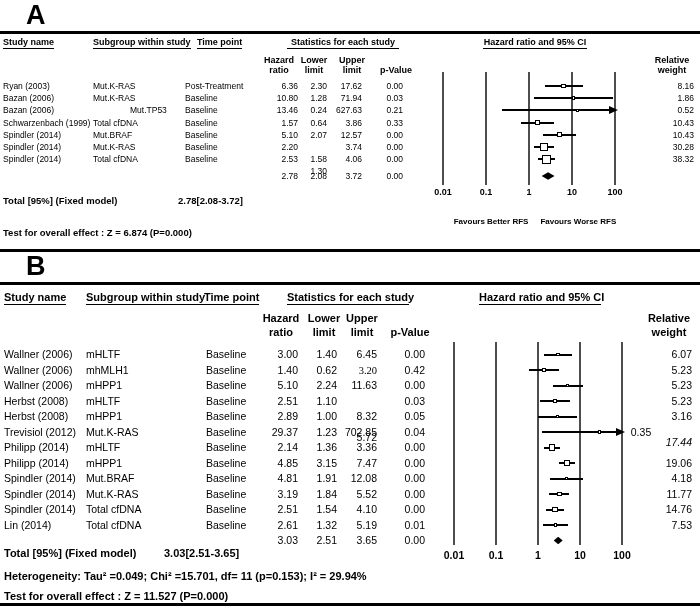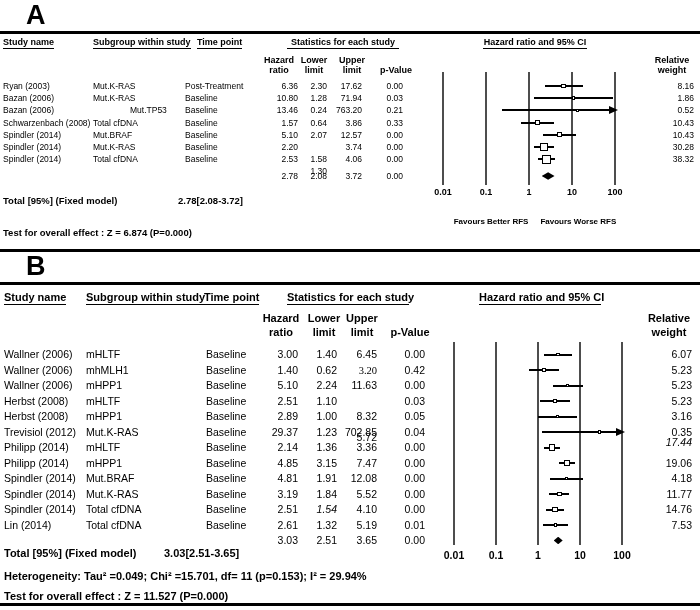--- a/index.html
+++ b/index.html
@@ -129,27 +129,27 @@
     <div class="abs txA num" style="left: 310px; top: 92.2px; width: 52px;">71.94</div>
     <div class="abs txA num" style="left: 351px; top: 92.2px; width: 52px;">0.03</div>
     <div class="abs txA num" style="left: 642px; top: 92.2px; width: 52px;">1.86</div>
     <div class="abs" style="left: 533.61px; top: 97.2px; width: 79.7311px; height: 2px; background: rgb(0, 0, 0); z-index: 2;"></div>
     <div class="abs" style="left: 571.687px; top: 96.45px; width: 3.5px; height: 3.5px; background: rgb(255, 255, 255); border: 1.3px solid rgb(0, 0, 0); z-index: 3;"></div>
     <div class="abs txA" style="left: 3px; top: 104.4px;">Bazan (2006)</div>
     <div class="abs txA" style="left: 93px; top: 104.4px; padding-left: 37px;">Mut.TP53</div>
     <div class="abs txA" style="left: 185px; top: 104.4px;">Baseline</div>
     <div class="abs txA num" style="left: 246px; top: 104.4px; width: 52px;">13.46</div>
     <div class="abs txA num" style="left: 275px; top: 104.4px; width: 52px;">0.24</div>
-    <div class="abs txA num" style="left: 310px; top: 104.4px; width: 52px;">763.20</div>
+    <div class="abs txA num" style="left: 310px; top: 104.4px; width: 52px;">627.63</div>
     <div class="abs txA num" style="left: 351px; top: 104.4px; width: 52px;">0.21</div>
     <div class="abs txA num" style="left: 642px; top: 104.4px; width: 52px;">0.52</div>
     <div class="abs" style="left: 502.349px; top: 109.4px; width: 107.651px; height: 2px; background: rgb(0, 0, 0); z-index: 2;"></div>
     <div class="abs" style="left: 609px; top: 105.9px; width: 0px; height: 0px; border-top: 4.5px solid transparent; border-bottom: 4.5px solid transparent; border-left: 9px solid rgb(0, 0, 0); z-index: 3;"></div>
     <div class="abs" style="left: 575.799px; top: 108.65px; width: 3.5px; height: 3.5px; background: rgb(255, 255, 255); border: 1.3px solid rgb(0, 0, 0); z-index: 3;"></div>
-    <div class="abs txA" style="left: 3px; top: 116.6px;">Schwarzenbach (2008)</div>
+    <div class="abs txA" style="left: 3px; top: 116.6px;">Schwarzenbach (1999)</div>
     <div class="abs txA" style="left: 93px; top: 116.6px;">Total cfDNA</div>
     <div class="abs txA" style="left: 185px; top: 116.6px;">Baseline</div>
     <div class="abs txA num" style="left: 246px; top: 116.6px; width: 52px;">1.57</div>
     <div class="abs txA num" style="left: 275px; top: 116.6px; width: 52px;">0.64</div>
     <div class="abs txA num" style="left: 310px; top: 116.6px; width: 52px;">3.86</div>
     <div class="abs txA num" style="left: 351px; top: 116.6px; width: 52px;">0.33</div>
     <div class="abs txA num" style="left: 642px; top: 116.6px; width: 52px;">10.43</div>
     <div class="abs" style="left: 520.666px; top: 121.6px; width: 33.5575px; height: 2px; background: rgb(0, 0, 0); z-index: 2;"></div>
     <div class="abs" style="left: 535.082px; top: 120.259px; width: 4.68285px; height: 4.68285px; background: rgb(255, 255, 255); border: 1.3px solid rgb(0, 0, 0); z-index: 3;"></div>
     <div class="abs txA" style="left: 3px; top: 128.8px;">Spindler (2014)</div>
@@ -247,21 +247,21 @@
     <div class="abs txB num" style="left: 636px; top: 409px; width: 56px;">3.16</div>
     <div class="abs" style="left: 538px; top: 415.5px; width: 38.6452px; height: 2px; background: rgb(0, 0, 0); z-index: 2;"></div>
     <div class="abs" style="left: 555.608px; top: 414.75px; width: 3.5px; height: 3.5px; background: rgb(255, 255, 255); border: 1.3px solid rgb(0, 0, 0); z-index: 3;"></div>
     <div class="abs txB" style="left: 4px; top: 424.5px;">Trevisiol (2012)</div>
     <div class="abs txB" style="left: 86px; top: 424.5px;">Mut.K-RAS</div>
     <div class="abs txB" style="left: 206px; top: 424.5px;">Baseline</div>
     <div class="abs txB num" style="left: 242px; top: 424.5px; width: 56px;">29.37</div>
     <div class="abs txB num" style="left: 281px; top: 424.5px; width: 56px;">1.23</div>
     <div class="abs txB num" style="left: 321px; top: 424.5px; width: 56px;">702.85</div>
     <div class="abs txB num" style="left: 369px; top: 424.5px; width: 56px;">0.04</div>
-    <div class="abs txB num" style="left: 636px; top: 424.5px; width: 56px;">0.35</div>
+    <div class="abs txB num" style="left: 613px; top: 424.5px; width: 56px; text-align: center;">0.35</div>
     <div class="abs" style="left: 541.776px; top: 431px; width: 75.224px; height: 2px; background: rgb(0, 0, 0); z-index: 2;"></div>
     <div class="abs" style="left: 616px; top: 427.5px; width: 0px; height: 0px; border-top: 4.5px solid transparent; border-bottom: 4.5px solid transparent; border-left: 9px solid rgb(0, 0, 0); z-index: 3;"></div>
     <div class="abs" style="left: 597.902px; top: 430.25px; width: 3.5px; height: 3.5px; background: rgb(255, 255, 255); border: 1.3px solid rgb(0, 0, 0); z-index: 3;"></div>
     <div class="abs txB" style="left: 4px; top: 440px;">Philipp (2014)</div>
     <div class="abs txB" style="left: 86px; top: 440px;">mHLTF</div>
     <div class="abs txB" style="left: 206px; top: 440px;">Baseline</div>
     <div class="abs txB num" style="left: 242px; top: 440px; width: 56px;">2.14</div>
     <div class="abs txB num" style="left: 281px; top: 440px; width: 56px;">1.36</div>
     <div class="abs txB num" style="left: 321px; top: 440px; width: 56px;">3.36</div>
     <div class="abs txB num" style="left: 369px; top: 440px; width: 56px;">0.00</div>
@@ -295,21 +295,21 @@
     <div class="abs txB num" style="left: 281px; top: 486.5px; width: 56px;">1.84</div>
     <div class="abs txB num" style="left: 321px; top: 486.5px; width: 56px;">5.52</div>
     <div class="abs txB num" style="left: 369px; top: 486.5px; width: 56px;">0.00</div>
     <div class="abs txB num" style="left: 636px; top: 486.5px; width: 56px;">11.77</div>
     <div class="abs" style="left: 549.122px; top: 493px; width: 20.0391px; height: 2px; background: rgb(0, 0, 0); z-index: 2;"></div>
     <div class="abs" style="left: 556.672px; top: 491.513px; width: 4.97458px; height: 4.97458px; background: rgb(255, 255, 255); border: 1.3px solid rgb(0, 0, 0); z-index: 3;"></div>
     <div class="abs txB" style="left: 4px; top: 502px;">Spindler (2014)</div>
     <div class="abs txB" style="left: 86px; top: 502px;">Total cfDNA</div>
     <div class="abs txB" style="left: 206px; top: 502px;">Baseline</div>
     <div class="abs txB num" style="left: 242px; top: 502px; width: 56px;">2.51</div>
-    <div class="abs txB num" style="left: 281px; top: 502px; width: 56px; font-style: italic;">1.54</div>
+    <div class="abs txB num" style="left: 281px; top: 502px; width: 56px;">1.54</div>
     <div class="abs txB num" style="left: 321px; top: 502px; width: 56px;">4.10</div>
     <div class="abs txB num" style="left: 369px; top: 502px; width: 56px;">0.00</div>
     <div class="abs txB num" style="left: 636px; top: 502px; width: 56px;">14.76</div>
     <div class="abs" style="left: 545.876px; top: 508.5px; width: 17.8611px; height: 2px; background: rgb(0, 0, 0); z-index: 2;"></div>
     <div class="abs" style="left: 552.001px; top: 506.715px; width: 5.57072px; height: 5.57072px; background: rgb(255, 255, 255); border: 1.3px solid rgb(0, 0, 0); z-index: 3;"></div>
     <div class="abs txB" style="left: 4px; top: 517.5px;">Lin (2014)</div>
     <div class="abs txB" style="left: 86px; top: 517.5px;">Total cfDNA</div>
     <div class="abs txB" style="left: 206px; top: 517.5px;">Baseline</div>
     <div class="abs txB num" style="left: 242px; top: 517.5px; width: 56px;">2.61</div>
     <div class="abs txB num" style="left: 281px; top: 517.5px; width: 56px;">1.32</div>

